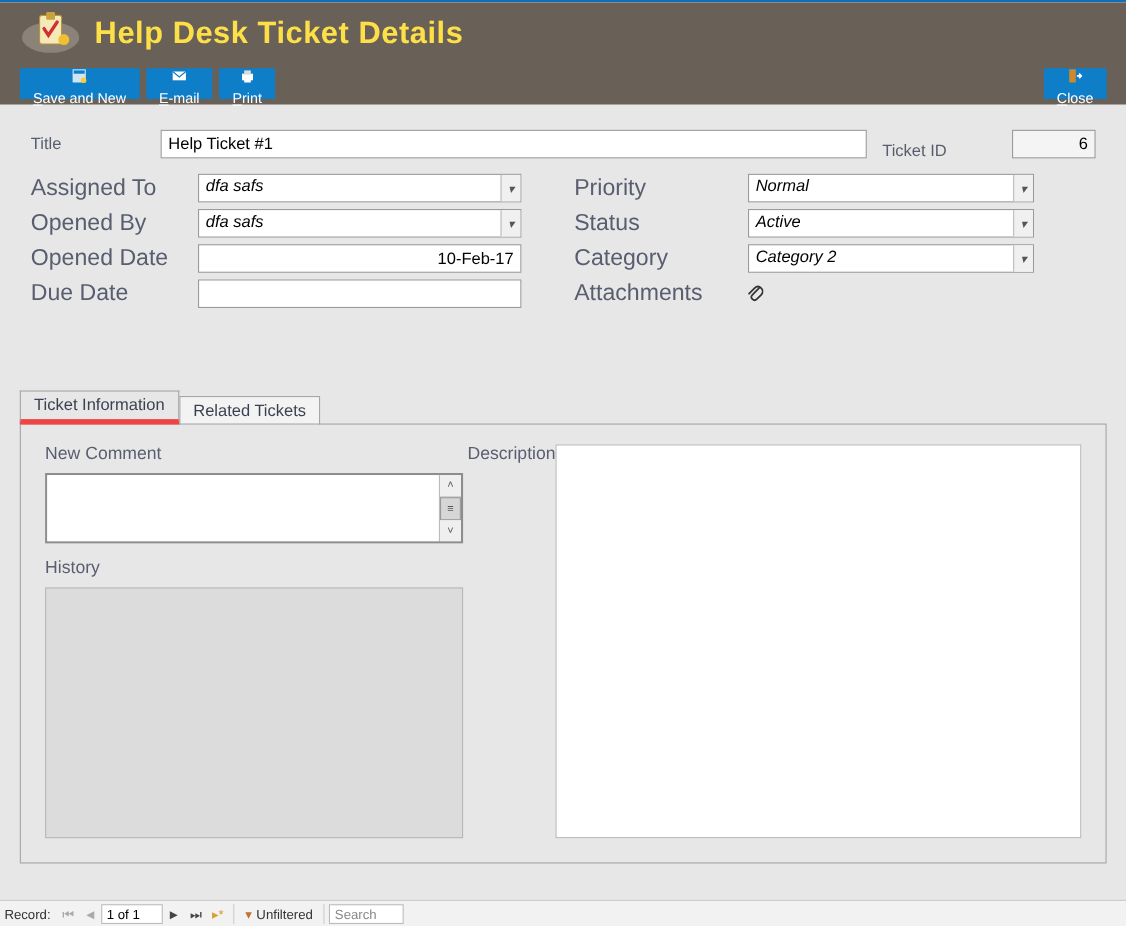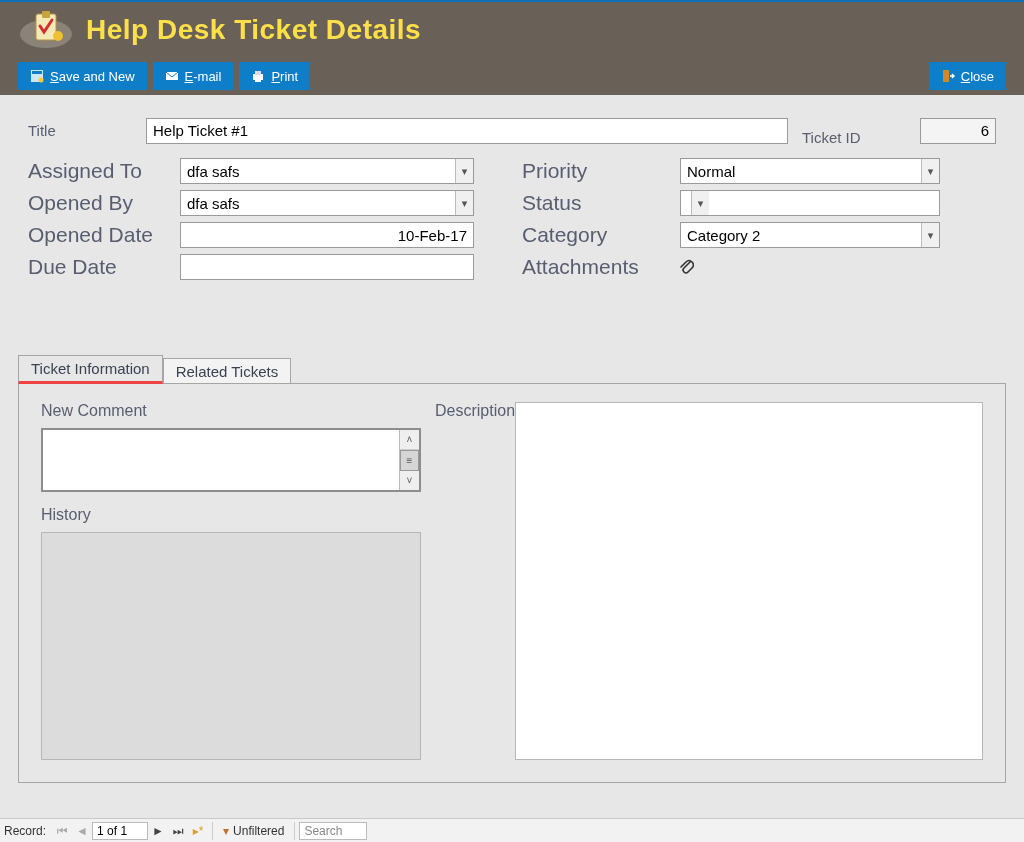--- a/index.html
+++ b/index.html
@@ -46,20 +46,21 @@
     background: #0f7ec9;
     color: #fff;
     border: none;
     height: 28px;
     padding: 0 12px;
     display: flex;
     align-items: center;
     gap: 6px;
     cursor: pointer;
     font-size: 13px;
+    flex-direction: column;
   }
   .btn .underline { text-decoration: underline; }
   .btn-icon { width: 14px; height: 14px; display: inline-flex; }
   .spacer { flex: 1; }
   .form-area {
     padding: 20px 28px 10px 28px;
   }
   .row { display: flex; align-items: center; margin-bottom: 6px; }
   .label {
     color: #585e6f;
@@ -99,23 +100,23 @@
   .col.right .field-row .label { width: 158px; }
   .combo, .textfield {
     height: 26px;
     border: 1px solid #9a9a9a;
     background: #fff;
     font-size: 15px;
     padding: 2px 6px;
   }
   .combo {
     display: flex;
-    align-items: center;
     position: relative;
     cursor: pointer;
+    font-style: italic;
   }
   .combo-text { flex: 1; }
   .combo-btn {
     width: 18px; height: 24px;
     border-left: 1px solid #bcbcbc;
     background: #f0f0f0;
     display: flex; align-items: center; justify-content: center;
     margin: -2px -6px -2px 4px;
   }
   .col .combo, .col .textfield { width: 294px; }
@@ -140,30 +141,30 @@
     background: #f3f3f3;
     padding: 4px 12px;
     font-size: 15px;
     color: #3a4252;
     cursor: pointer;
     position: relative;
     top: 1px;
   }
   .tab.active {
     background: #e7e7e7;
-    border-bottom: 3px solid #ef4444;
+    border-bottom: 5px solid #ef4444;
     z-index: 2;
   }
   .tab-panel {
     border: 1px solid #a6a6a6;
     padding: 18px 22px 22px 22px;
     height: 400px;
     position: relative;
   }
-  .panel-cols { display: flex; gap: 14px; height: 100%; }
+  .panel-cols { display: flex; gap: 4px; height: 100%; }
   .pcol-left { width: 380px; display: flex; flex-direction: column; }
   .pcol-right { flex: 1; display: flex; flex-direction: row; }
   .sect-label { color: #585e6f; font-size: 16px; margin-bottom: 8px; }
   .comment-box {
     height: 64px;
     border: 2px solid #8d8d8d;
     background: #fff;
     display: flex;
     margin-bottom: 14px;
   }
@@ -356,20 +357,21 @@
         <div class="combo">
           <span class="combo-text">Normal</span>
           <span class="combo-btn">
               <span class="chev">▾</span>
             </span>
         </div>
       </div>
       <div class="field-row">
         <div class="label">Status</div>
         <div class="combo">
+          <span class="combo-text">Active</span>
           <span class="combo-btn">
               <span class="chev">▾</span>
             </span>
         </div>
       </div>
       <div class="field-row">
         <div class="label">Category</div>
         <div class="combo">
           <span class="combo-text">Category 2</span>
           <span class="combo-btn">

